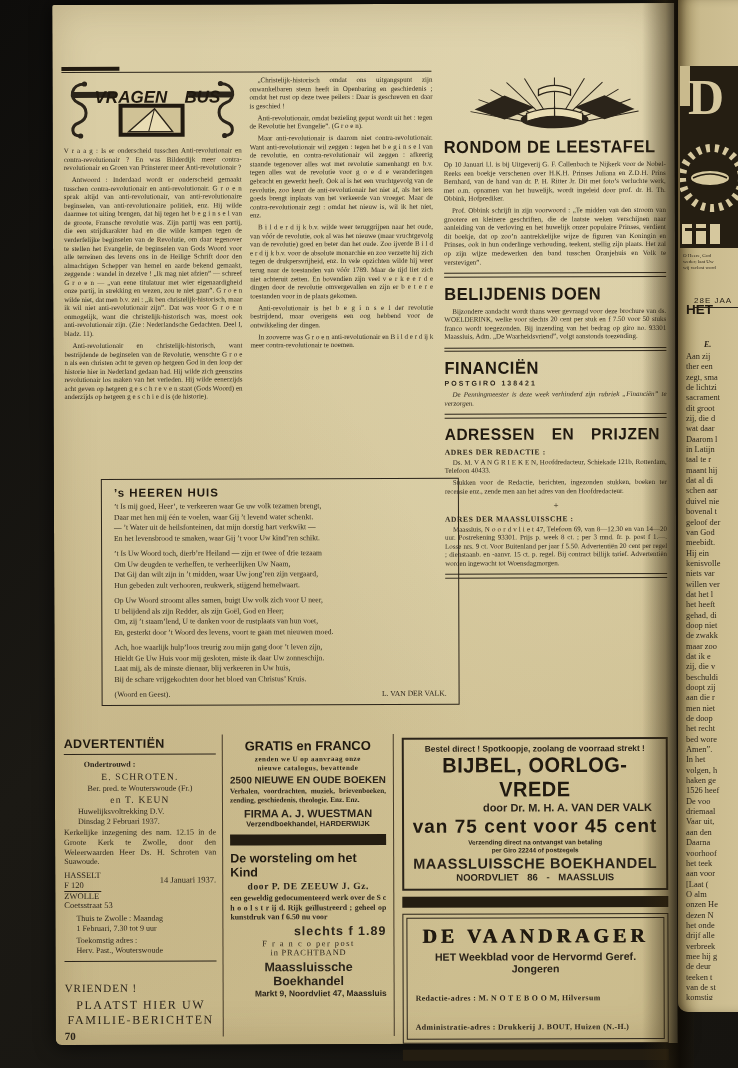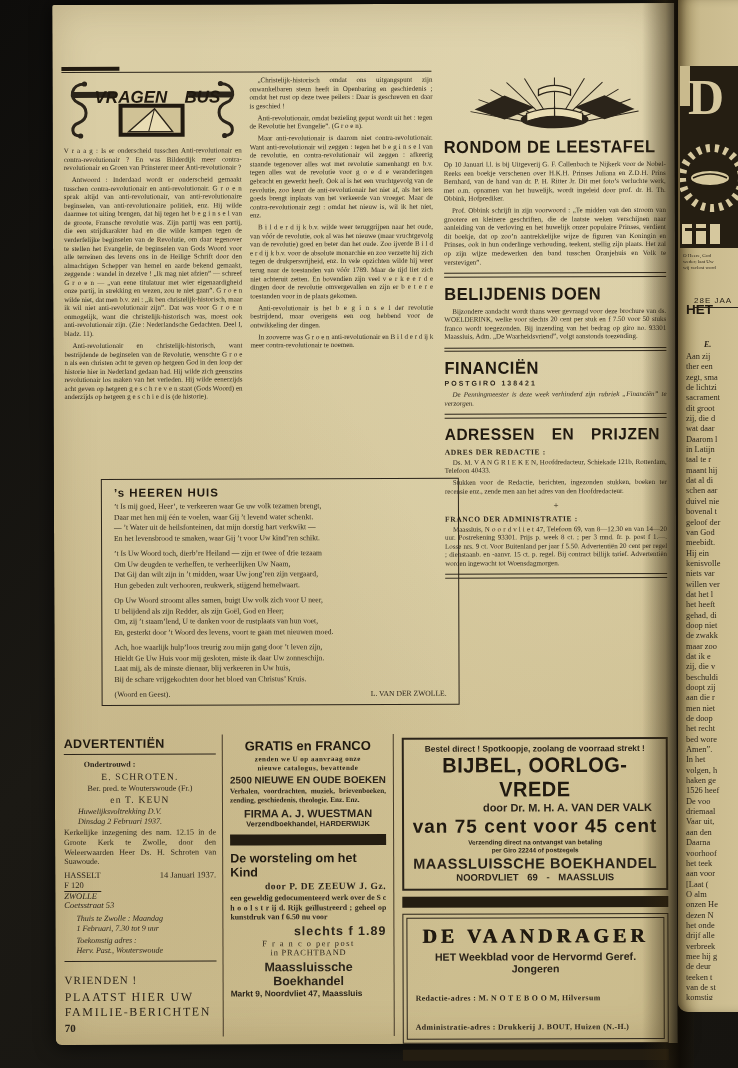--- a/index.html
+++ b/index.html
@@ -48,45 +48,45 @@
   .ads{position:absolute;left:5px;top:730px;width:612px;height:302px;display:flex;color:var(--ink);}
   .ads-c1{width:152px;padding:2px 6px 0 4px;}
   .ads-c2{width:156px;border-left:1px solid #453a28;border-right:1px solid #453a28;padding:4px 7px 0;}
   .ads-c3{flex:1;padding:4px 4px 0 8px;}
   .adv-head{font-family:"Liberation Sans",sans-serif;font-weight:700;font-size:12.5px;
     color:var(--ink-heavy);letter-spacing:.3px;border-bottom:1.6px solid var(--ink);
     padding-bottom:3px;margin-bottom:5px;}
   .ad-sm{font:400 8px/9.6px "Liberation Serif",serif;text-align:justify;}
   .ad-sm b{font-weight:700;padding-left:20px;}
   .center{text-align:center;}
-  .preline{white-space:pre-line;font-style:italic;}
+  .preline{white-space:pre-line;}
   .name-caps{font-size:9.5px;letter-spacing:1.2px;text-align:center;margin:2px 0;}
-  .row-places{display:flex;justify-content:space-between;align-items:flex-start;margin-top:3px;}
+  .row-places{display:flex;justify-content:space-between;align-items:center;margin-top:3px;}
   .row-places .pl{white-space:pre-line;font-size:8.5px;border-bottom:1px solid var(--ink);padding-bottom:1px;}
   .row-places .dt{font-size:8.5px;padding-bottom:2px;}
-  .vrienden{font-size:11px;letter-spacing:1px;margin-top:12px;}
-  .plaatst{font-size:12px;letter-spacing:1.6px;line-height:15px;white-space:pre-line;margin-top:4px;}
+  .vrienden{font-size:11px;letter-spacing:1px;margin-top:20px;}
+  .plaatst{font-size:12px;letter-spacing:1.6px;line-height:15px;white-space:pre-line;margin-top:4px;text-align:center;}
   .pagenum{font-weight:700;font-size:11px;margin-top:2px;}
   .thinrule{border-top:1px solid var(--ink);margin:6px 0;}
   .bar{height:11px;background:#241d11;margin:6px 0;}
   .sans{font-family:"Liberation Sans",sans-serif;}
   .gr-title{font:700 13px "Liberation Sans",sans-serif;color:var(--ink-heavy);text-align:center;}
   .gr-sub{font:700 7px/8.5px "Liberation Serif",serif;text-align:center;letter-spacing:.5px;margin:2px 0;}
   .gr-big{font:700 9.8px "Liberation Sans",sans-serif;text-align:center;margin:2px 0;}
   .gr-desc{font:700 7.2px/8.6px "Liberation Serif",serif;text-align:justify;margin:2px 0;}
   .gr-firma{font:700 11px "Liberation Sans",sans-serif;text-align:center;margin-top:3px;}
   .gr-firmasub{font:700 7.4px "Liberation Sans",sans-serif;text-align:center;}
   .w-title{font:700 12.5px "Liberation Sans",sans-serif;color:var(--ink-heavy);}
-  .w-author{font:700 9.5px "Liberation Serif",serif;text-align:right;letter-spacing:.6px;margin:2px 0;}
+  .w-author{font:700 9.5px "Liberation Serif",serif;text-align:center;letter-spacing:.6px;margin:2px 0;}
   .w-desc{font:700 7.8px/9.4px "Liberation Serif",serif;text-align:justify;margin:2px 0;}
   .w-price{font:700 12.5px "Liberation Sans",sans-serif;text-align:right;letter-spacing:1px;margin:3px 0 1px;}
   .w-fr{font:400 8.4px "Liberation Serif",serif;text-align:center;letter-spacing:1.5px;}
   .w-band{font:400 8.4px "Liberation Serif",serif;text-align:center;letter-spacing:.8px;}
   .w-shop{font:700 12.5px "Liberation Sans",sans-serif;text-align:center;margin-top:3px;}
-  .w-addr{font:700 8.4px "Liberation Sans",sans-serif;text-align:left;}
+  .w-addr{font:700 8.4px "Liberation Sans",sans-serif;text-align:right;}
   .bij-box{border:2px solid var(--ink);padding:4px 8px 6px;}
   .bij-lead{font:700 8.4px "Liberation Sans",sans-serif;text-align:center;}
   .bij-title{font:700 20px "Liberation Sans",sans-serif;color:var(--ink-heavy);text-align:center;
     letter-spacing:.5px;margin:1px 0;transform:scaleY(1.05);}
   .bij-author{font:700 11px "Liberation Sans",sans-serif;text-align:right;padding-right:6px;}
   .bij-price{font:700 19px "Liberation Sans",sans-serif;color:var(--ink-heavy);text-align:center;
     letter-spacing:1px;margin:2px 0 0;}
   .bij-note{font:700 6.4px/7.6px "Liberation Sans",sans-serif;text-align:center;white-space:pre-line;margin:1px 0 2px;}
   .bij-shop{font:700 14.5px "Liberation Sans",sans-serif;text-align:center;letter-spacing:.5px;}
   .bij-addr{font:700 9.5px "Liberation Sans",sans-serif;text-align:center;word-spacing:6px;}
@@ -190,21 +190,21 @@
         <p>De Penningmeester is deze week verhinderd zijn rubriek „Financiën” te verzorgen.</p>
       </div>
       <div class="hr2"></div>
       <div class="sec-title wide">ADRESSEN EN PRIJZEN</div>
       <div class="sub-label">ADRES DER REDACTIE :</div>
       <div class="jtext">
         <p>Ds. M. V A N  G R I E K E N, Hoofdredacteur, Schiekade 121b, Rotterdam, Telefoon 40433.</p>
         <p>Stukken voor de Redactie, berichten, ingezonden stukken, boeken ter recensie enz., zende men aan het adres van den Hoofdredacteur.</p>
       </div>
       <div class="plus">+</div>
-      <div class="sub-label">FRANCO DER ADMINISTRATIE :</div>
+      <div class="sub-label">ADRES DER MAASSLUISSCHE :</div>
       <div class="jtext">
         <p>Maassluis, N o o r d v l i e t 47, Telefoon 69, van 8—12.30 en van 14—20 uur. Postrekening 93301. Prijs p. week 8 ct. ; per 3 mnd. fr. p. post f 1.—. Losse nrs. 9 ct. Voor Buitenland per jaar f 5.50. Advertentiën 20 cent per regel ; dienstaanb. en -aanvr. 15 ct. p. regel. Bij contract billijk tarief. Advertentiën worden ingewacht tot Woensdagmorgen.</p>
       </div>
       <div class="hr2"></div>
     </div>
 
     <div class="poem-box">
       <div class="poem-title">’s HEEREN HUIS</div>
       <div class="stanza">’t Is mij goed, Heer’, te verkeeren waar Ge uw volk tezamen brengt,
 Daar met hen mij één te voelen, waar Gij ’t levend water schenkt.
@@ -217,21 +217,21 @@
       <div class="stanza">Op Uw Woord stroomt alles samen, buigt Uw volk zich voor U neer,
 U belijdend als zijn Redder, als zijn Goël, God en Heer;
 Om, zij ’t staam’lend, U te danken voor de rustplaats van hun voet,
 En, gesterkt door ’t Woord des levens, voort te gaan met nieuwen moed.</div>
       <div class="stanza">Ach, hoe waarlijk hulp’loos treurig zou mijn gang door ’t leven zijn,
 Hieldt Ge Uw Huis voor mij gesloten, miste ik daar Uw zonneschijn.
 Laat mij, als de minste dienaar, blij verkeeren in Uw huis,
 Bij de schare vrijgekochten door het bloed van Christus’ Kruis.</div>
       <div class="poem-credits">
         <span>(Woord en Geest).</span>
-        <span>L. VAN DER ZWOLLE.</span>
+        <span>L. VAN DER VALK.</span>
       </div>
     </div>
 
     <div class="ads">
 
       <div class="ads-c1">
         <div class="adv-head">ADVERTENTIËN</div>
         <div class="ad-sm"><b>Ondertrouwd :</b></div>
         <div class="name-caps">E. SCHROTEN.</div>
         <div class="ad-sm center">Ber. pred. te Wouterswoude (Fr.)</div>
@@ -278,21 +278,21 @@
 
       <div class="ads-c3">
         <div class="bij-box">
           <div class="bij-lead">Bestel direct ! Spotkoopje, zoolang de voorraad strekt !</div>
           <div class="bij-title">BIJBEL, OORLOG-VREDE</div>
           <div class="bij-author">door Dr. M. H. A. VAN DER VALK</div>
           <div class="bij-price">van 75 cent voor 45 cent</div>
           <div class="bij-note preline">Verzending direct na ontvangst van betaling
 per Giro 22244 of postzegels</div>
           <div class="bij-shop">MAASSLUISSCHE BOEKHANDEL</div>
-          <div class="bij-addr">NOORDVLIET 69  -  MAASSLUIS</div>
+          <div class="bij-addr">NOORDVLIET 86  -  MAASSLUIS</div>
         </div>
         <div class="bar"></div>
         <div class="va-outer">
           <div class="va-inner">
             <div class="va-title">DE VAANDRAGER</div>
             <div class="va-sub">HET Weekblad voor de Hervormd Geref. Jongeren</div>
             <div class="va-line">Redactie-adres :  M.  N O T E B O O M,  Hilversum</div>
             <div class="va-line">Administratie-adres :  Drukkerij  J. BOUT, Huizen (N.-H.)</div>
           </div>
         </div>

